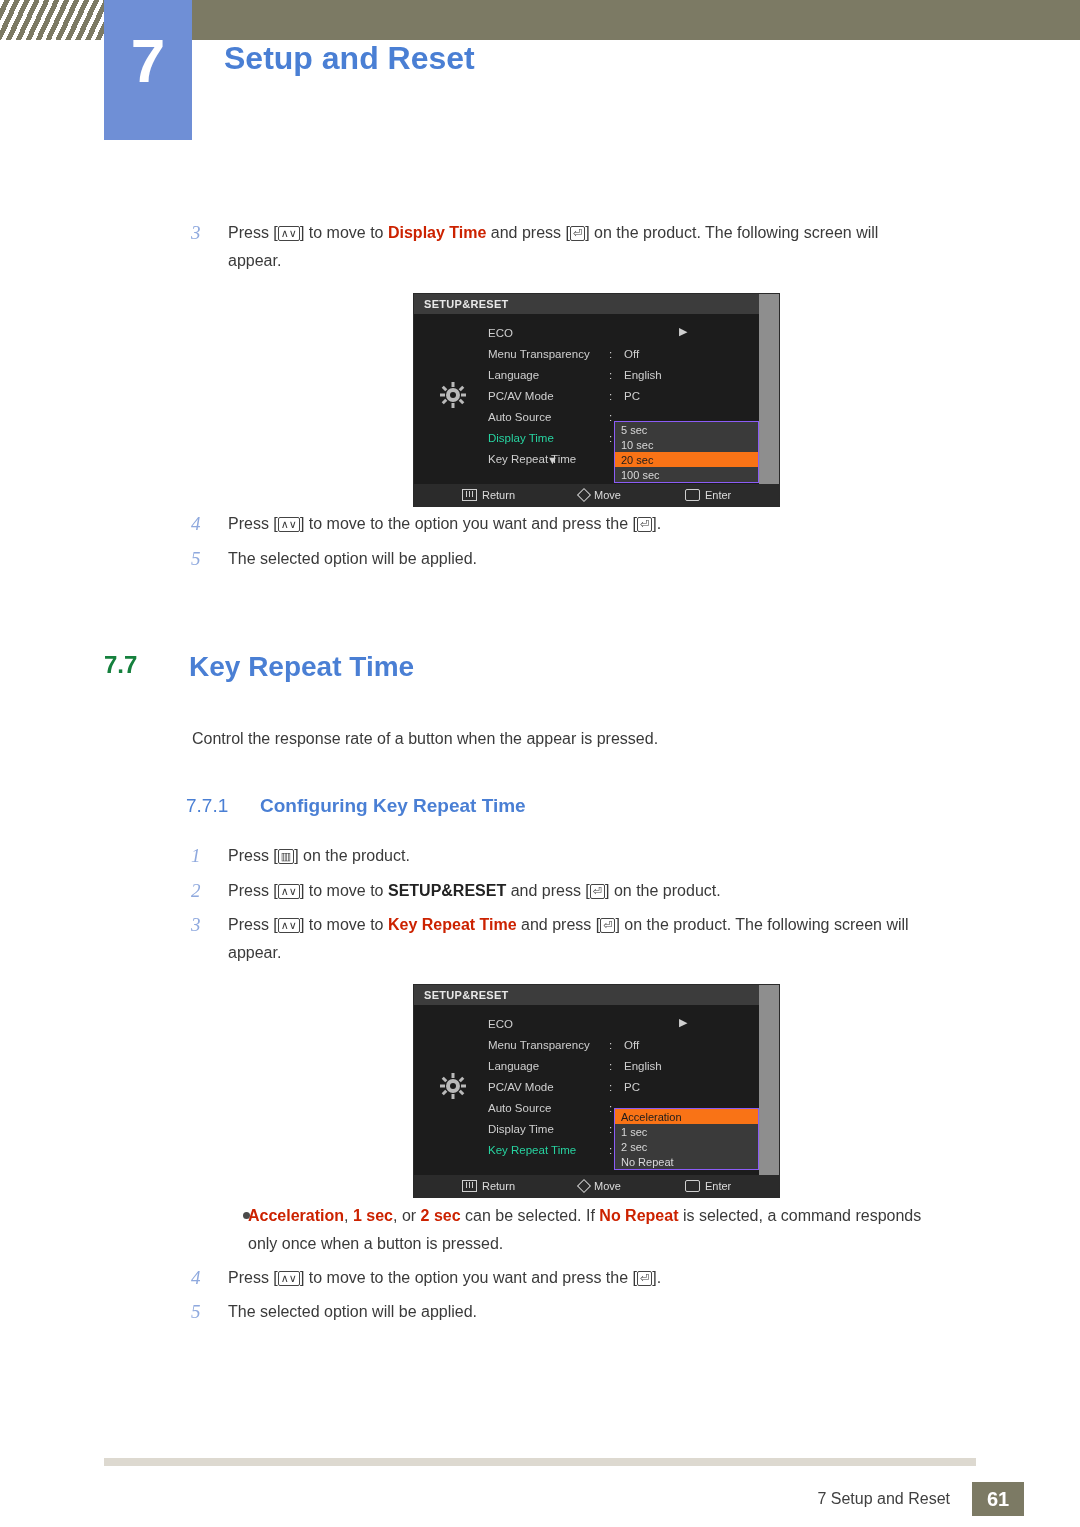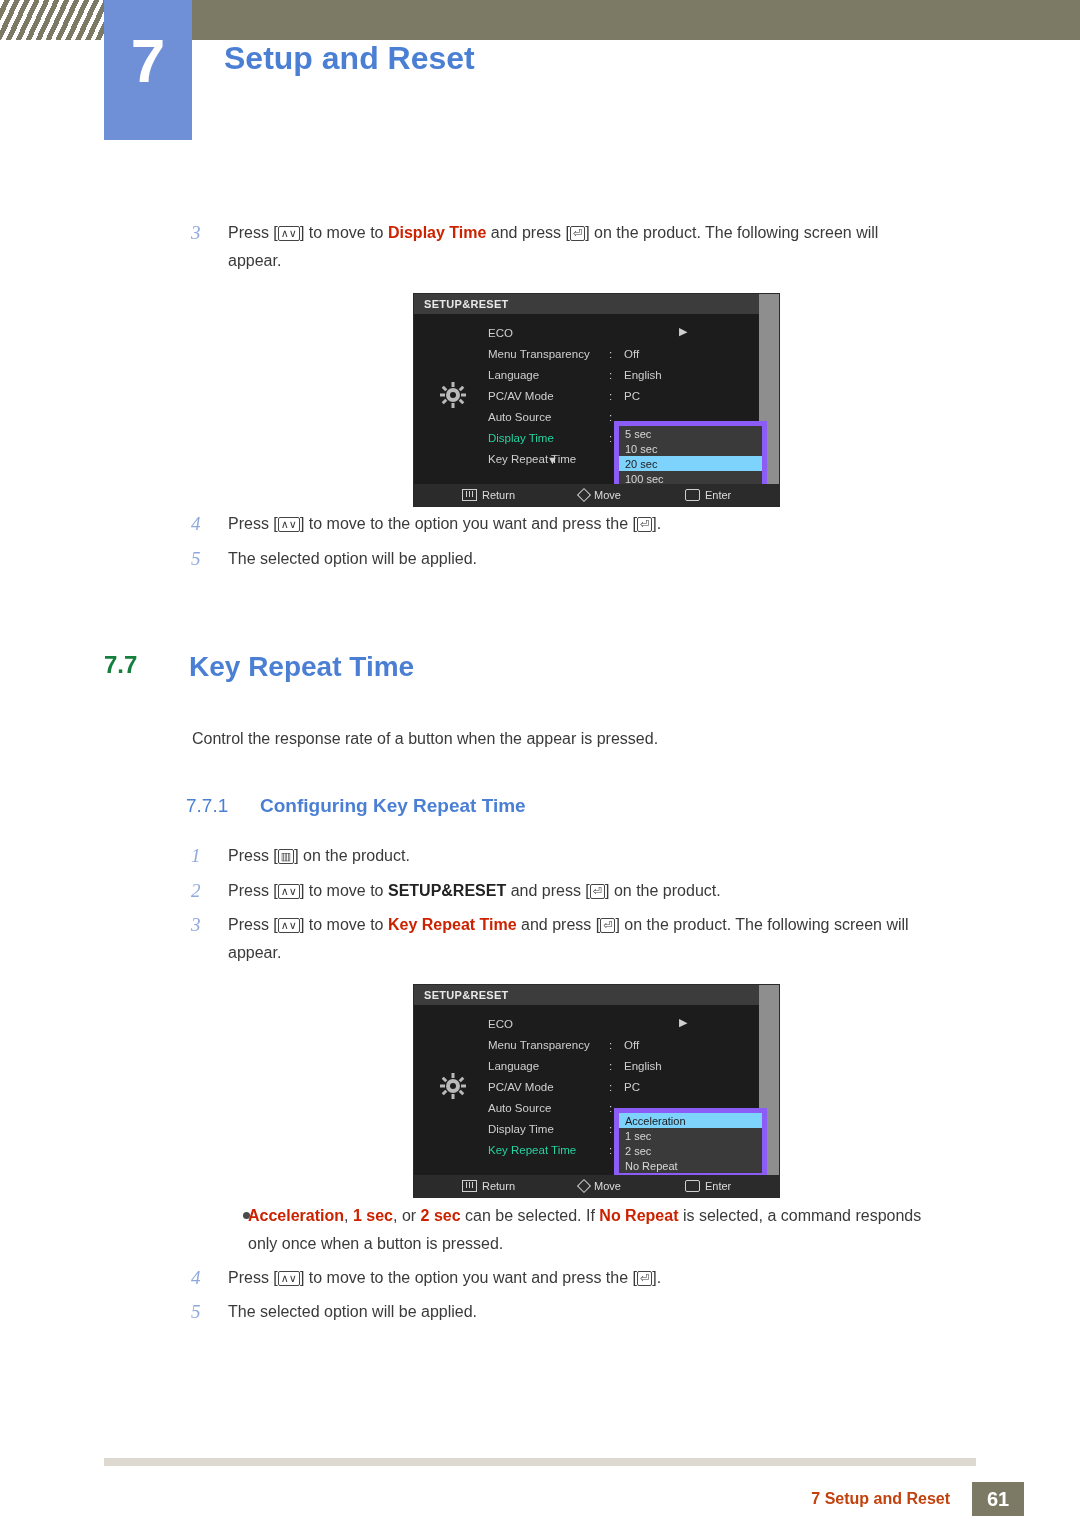--- a/index.html
+++ b/index.html
@@ -65,27 +65,27 @@
   .osd-arrow{position:absolute;left:265px;top:31px;color:#d0d0d0;font-size:11px;}
   .osd-down{position:absolute;left:133px;top:160px;color:#d0d0d0;font-size:11px;}
   .osd-footer{position:absolute;left:0;bottom:0;width:365px;height:22px;background:#2b2b2b;
     display:flex;align-items:center;color:#dcdcdc;font-size:11px;}
   .osd-footer .fi{display:flex;align-items:center;gap:5px;}
   .fbox{display:inline-block;width:13px;height:10px;border:1px solid #cfcfcf;position:relative;}
   .fbox i{position:absolute;top:1px;width:1px;height:6px;background:#cfcfcf;}
   .diamond{display:inline-block;width:8px;height:8px;border:1px solid #cfcfcf;transform:rotate(45deg);}
   .enterbox{display:inline-block;width:13px;height:10px;border:1px solid #cfcfcf;border-radius:2px;}
 
-  .osd-popup{position:absolute;background:#3a3a3a;border:5px solid #8b5cf6;}
+  .osd-popup{position:absolute;background:#3a3a3a;border:1px solid #8b5cf6;}
   .osd-popup .pitem{height:13px;font-size:11px;color:#d8d8d8;padding:2px 0 0 6px;line-height:12px;}
-  .osd-popup .pitem.hl{background:#7dd3fc;color:#1c1c1c;}
+  .osd-popup .pitem.hl{background:#f97316;color:#1c1c1c;}
 
   
   .footer-line{position:absolute;left:104px;top:1458px;width:872px;height:8px;background:#ddd9d0;}
-  .footer-text{position:absolute;right:130px;top:1490px;color:#c2410c;font-size:16px;font-weight:bold;}
+  .footer-text{position:absolute;right:130px;top:1490px;color:#404040;font-size:16px;font-weight:normal;}
   .footer-page{position:absolute;right:56px;top:1482px;width:52px;height:34px;background:#7c7a64;
     color:#fff;font-size:20px;font-weight:bold;display:flex;align-items:center;justify-content:center;}
 </style>
 </head>
 <body>
 
 <div class="header">
   <div class="header-bar"></div>
   <div class="hatch"></div>
 </div>

